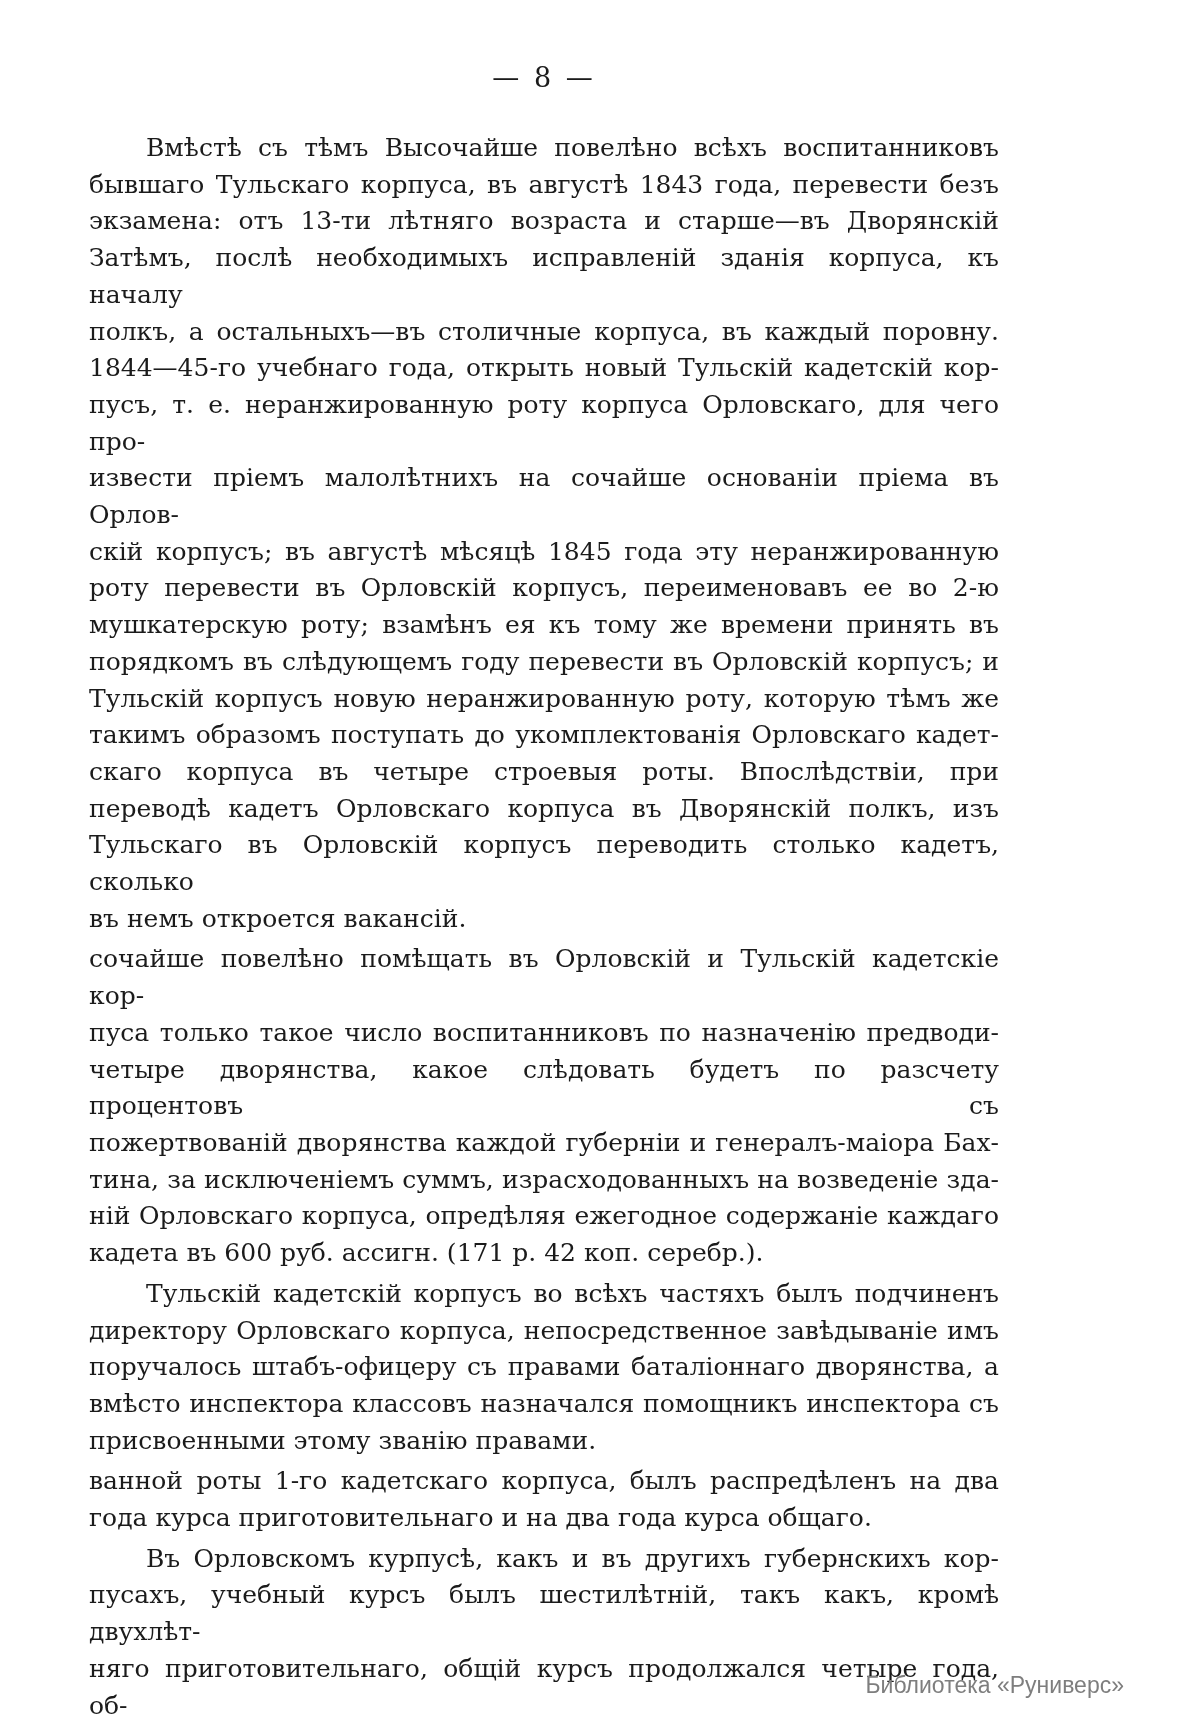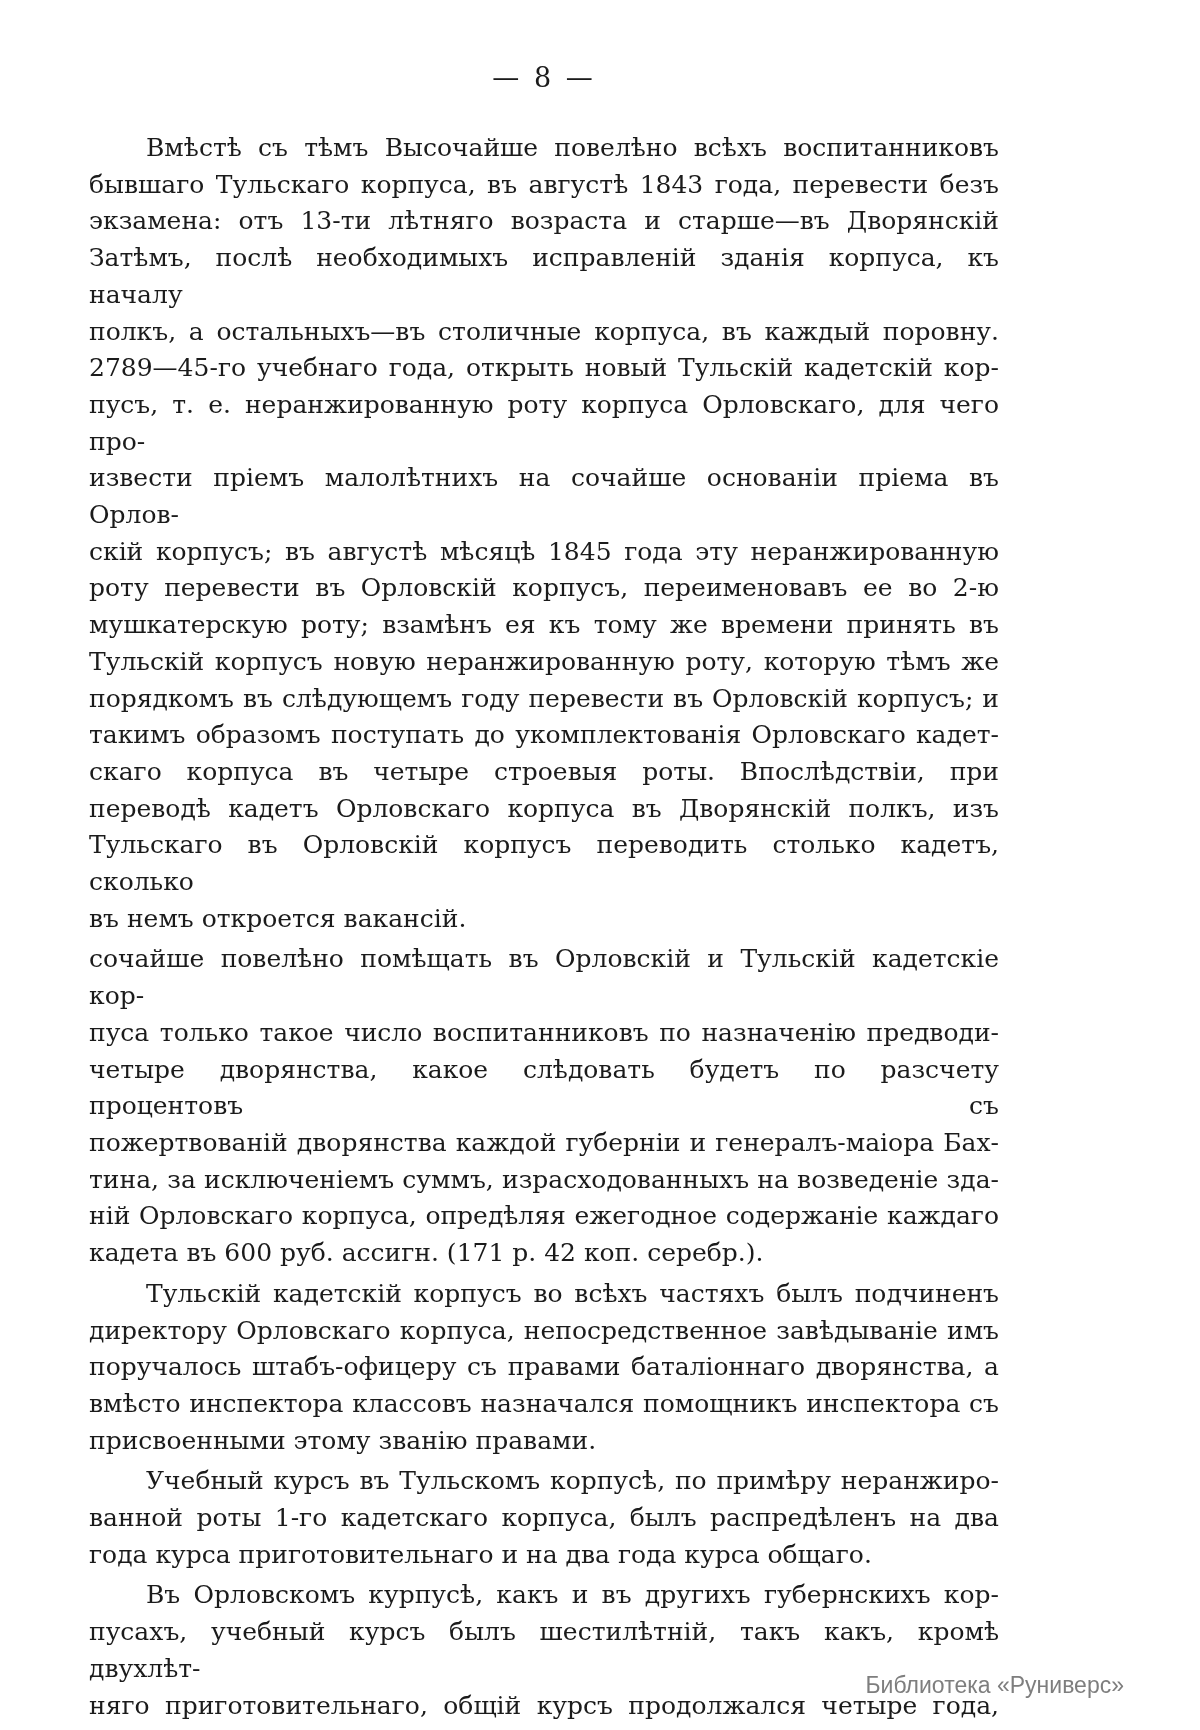--- a/index.html
+++ b/index.html
@@ -57,28 +57,28 @@
 <div class="sheet">
   <div class="page-number">— 8 —</div>
 
   <div class="text-block">
       <div class="paragraph">
         <div class="line first">Вмѣстѣ съ тѣмъ Высочайше повелѣно всѣхъ воспитанниковъ</div>
         <div class="line">бывшаго Тульскаго корпуса, въ августѣ 1843 года, перевести безъ</div>
         <div class="line">экзамена: отъ 13-ти лѣтняго возраста и старше—въ Дворянскій</div>
         <div class="line">Затѣмъ, послѣ необходимыхъ исправленій зданія корпуса, къ началу</div>
         <div class="line">полкъ, а остальныхъ—въ столичные корпуса, въ каждый поровну.</div>
-        <div class="line">2789—45-го учебнаго года, открыть новый Тульскій кадетскій кор-</div>
+        <div class="line">1844—45-го учебнаго года, открыть новый Тульскій кадетскій кор-</div>
         <div class="line">пусъ, т. е. неранжированную роту корпуса Орловскаго, для чего про-</div>
         <div class="line">извести пріемъ малолѣтнихъ на сочайше основаніи пріема въ Орлов-</div>
         <div class="line">скій корпусъ; въ августѣ мѣсяцѣ 1845 года эту неранжированную</div>
         <div class="line">роту перевести въ Орловскій корпусъ, переименовавъ ее во 2-ю</div>
         <div class="line">мушкатерскую роту; взамѣнъ ея къ тому же времени принять въ</div>
+        <div class="line">порядкомъ въ слѣдующемъ году перевести въ Орловскій корпусъ; и</div>
         <div class="line">Тульскій корпусъ новую неранжированную роту, которую тѣмъ же</div>
-        <div class="line">порядкомъ въ слѣдующемъ году перевести въ Орловскій корпусъ; и</div>
         <div class="line">такимъ образомъ поступать до укомплектованія Орловскаго кадет-</div>
         <div class="line">скаго корпуса въ четыре строевыя роты. Впослѣдствіи, при</div>
         <div class="line">переводѣ кадетъ Орловскаго корпуса въ Дворянскій полкъ, изъ</div>
         <div class="line">Тульскаго въ Орловскій корпусъ переводить столько кадетъ, сколько</div>
         <div class="line last">въ немъ откроется вакансій.</div>
       </div>
       <div class="paragraph">
         <div class="line">сочайше повелѣно помѣщать въ Орловскій и Тульскій кадетскіе кор-</div>
         <div class="line">пуса только такое число воспитанниковъ по назначенію предводи-</div>
         <div class="line">четыре дворянства, какое слѣдовать будетъ по разсчету процентовъ съ</div>
@@ -88,21 +88,20 @@
         <div class="line last">кадета въ 600 руб. ассигн. (171 р. 42 коп. серебр.).</div>
       </div>
       <div class="paragraph">
         <div class="line first">Тульскій кадетскій корпусъ во всѣхъ частяхъ былъ подчиненъ</div>
         <div class="line">директору Орловскаго корпуса, непосредственное завѣдываніе имъ</div>
         <div class="line">поручалось штабъ-офицеру съ правами баталіоннаго дворянства, а</div>
         <div class="line">вмѣсто инспектора классовъ назначался помощникъ инспектора съ</div>
         <div class="line last">присвоенными этому званію правами.</div>
       </div>
       <div class="paragraph">
-        <div class="line first">Учебный курсъ въ Тульскомъ корпусѣ, по примѣру неранжиро-</div>
         <div class="line">ванной роты 1-го кадетскаго корпуса, былъ распредѣленъ на два</div>
         <div class="line last">года курса приготовительнаго и на два года курса общаго.</div>
       </div>
       <div class="paragraph">
         <div class="line first">Въ Орловскомъ курпусѣ, какъ и въ другихъ губернскихъ кор-</div>
         <div class="line">пусахъ, учебный курсъ былъ шестилѣтній, такъ какъ, кромѣ двухлѣт-</div>
         <div class="line">няго приготовительнаго, общій курсъ продолжался четыре года, об-</div>
         <div class="line">нимая всѣ общеобразовательные предметы, за исключеніемъ введен-</div>
       </div>
     </div>

